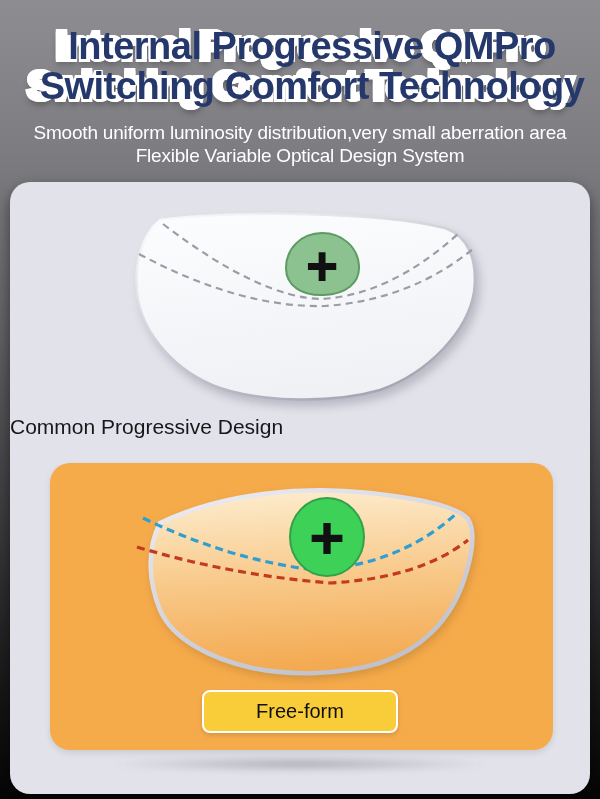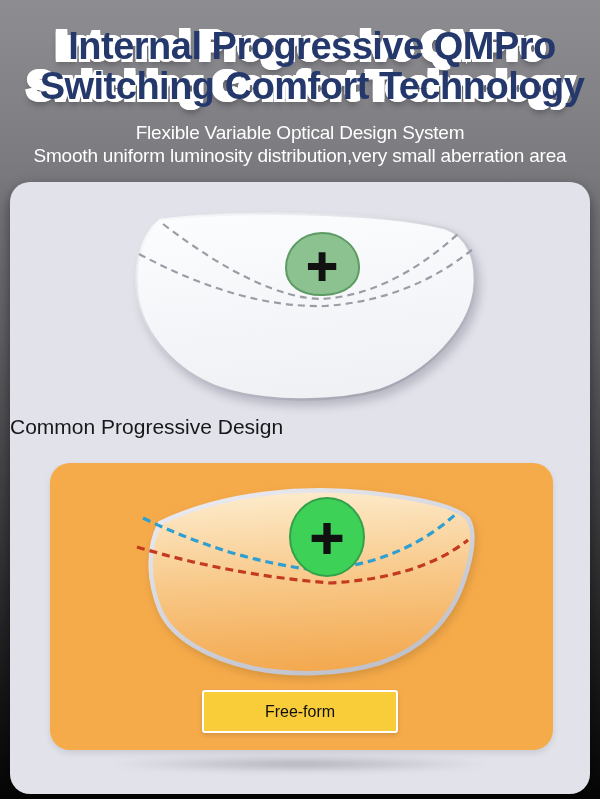--- a/index.html
+++ b/index.html
@@ -25,41 +25,41 @@
   .lens-svg{position:absolute;left:0;top:0;display:block;}
   .common-caption{position:absolute;top:233px;left:0;width:100%;text-align:left;
     font-size:21px;color:#17171a;}
   
   .freeform-panel{position:absolute;left:40px;top:281px;width:503px;height:287px;
     background:#f6ab4b;border-radius:20px;box-shadow:0 3px 6px rgba(0,0,0,.10);}
   .panel-shadow{position:absolute;left:95px;top:574px;width:390px;height:16px;
     border-radius:50%;filter:blur(3px);
     background:radial-gradient(ellipse at center,rgba(55,55,68,.32) 0%,rgba(55,55,68,0) 70%);}
   .freeform-btn{position:absolute;left:152px;top:227px;width:196px;height:43px;
-    background:#f8cd39;border:2px solid #ffffff;border-radius:3px;box-sizing:border-box;
+    background:#f8cd39;border:2px solid #ffffff;border-radius:8px;box-sizing:border-box;
     display:flex;align-items:center;justify-content:center;
-    font-size:16px;color:#101010;cursor:pointer;box-shadow:0 2px 5px rgba(0,0,0,.14);}
+    font-size:20px;color:#101010;cursor:pointer;box-shadow:0 2px 5px rgba(0,0,0,.14);}
 </style>
 </head>
 <body>
 
 <div class="stage">
 
   <div class="header">
     <div class="title-line">
       <span class="t-back">Internal Progressive QMPro</span>
       <span class="t-front">Internal Progressive QMPro</span>
     </div>
     <div class="title-line">
       <span class="t-back">Switching Comfort Technology</span>
       <span class="t-front">Switching Comfort Technology</span>
     </div>
     <div class="subtitle">
+      <div>Smooth uniform luminosity distribution,very small aberration area</div>
       <div>Flexible Variable Optical Design System</div>
-      <div>Smooth uniform luminosity distribution,very small aberration area</div>
     </div>
   </div>
 
   <div class="main-panel">
 
     <svg class="lens-svg" width="580" height="250" viewBox="0 0 580 250">
       <defs>
         <linearGradient id="lens1Fill" x1="0" y1="0" x2="0.2" y2="1">
           <stop offset="0" stop-color="#fcfdfe"></stop>
           <stop offset="1" stop-color="#f0f1f5"></stop>

